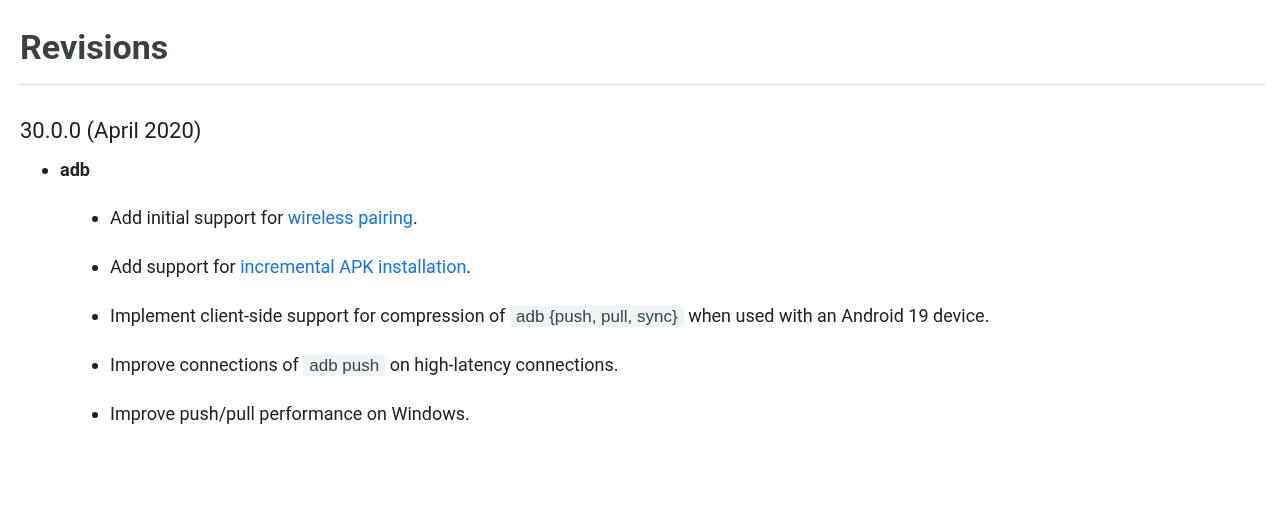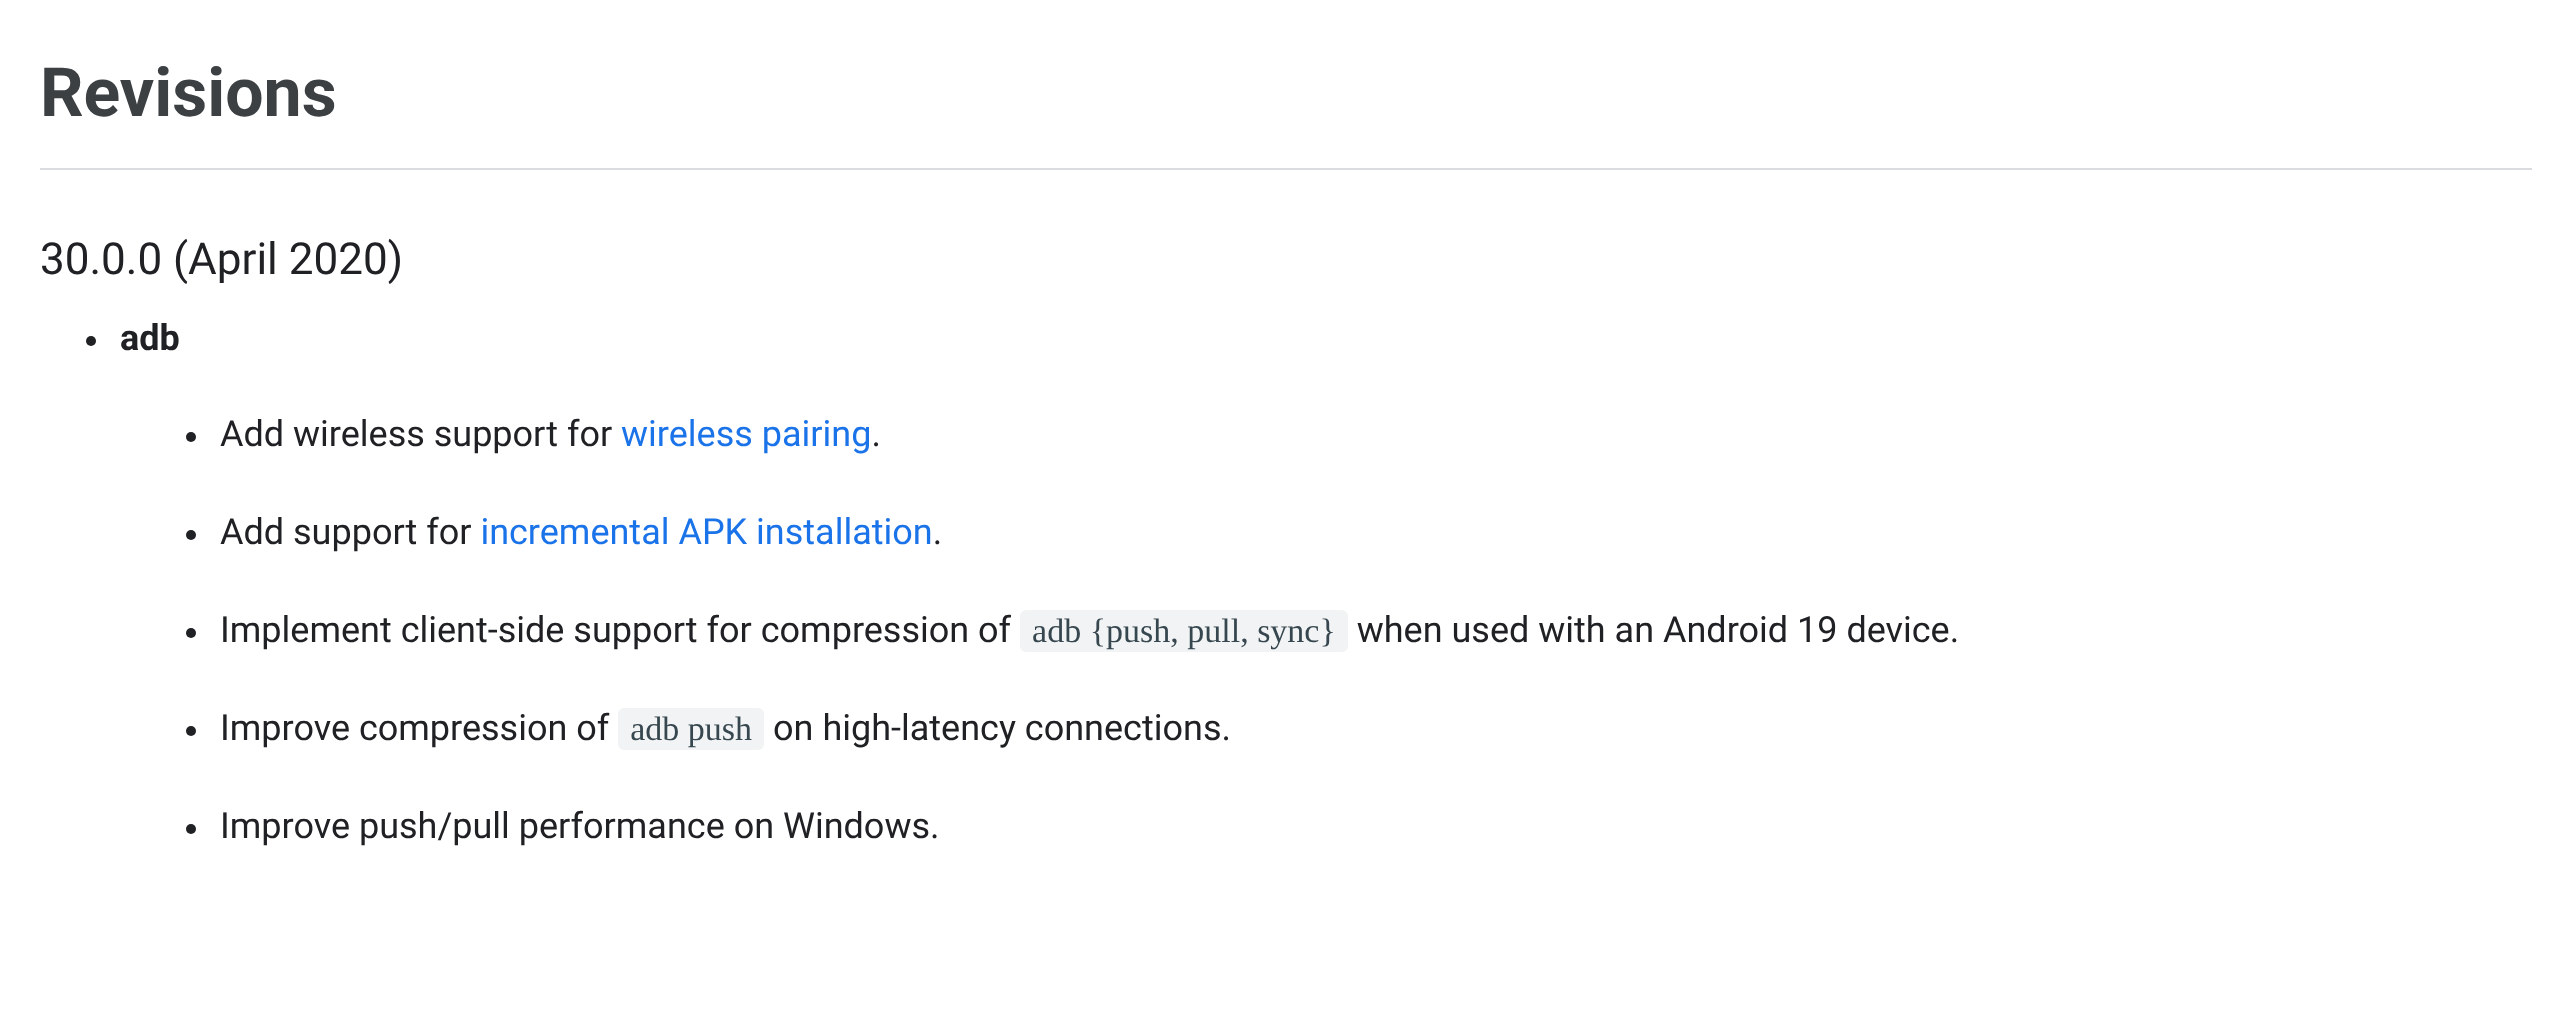--- a/index.html
+++ b/index.html
@@ -50,50 +50,50 @@
       font-weight: 400;
     }
     .bold {
       font-weight: 700;
     }
     a {
       color: #1a73e8;
       text-decoration: none;
     }
     code {
-      font-family: Liberation Serif, serif;
+      font-family: Liberation Sans, sans-serif;
       background: #f1f3f4;
       color: #37474f;
       padding: 1px 6px;
       border-radius: 3px;
       font-size: 17px;
     }
   </style>
 </head>
 <body>
 
 <h2 class="section-title">Revisions</h2>
 <hr class="divider">
 
 <h3 class="version-heading">30.0.0 (April 2020)</h3>
 
 <ul>
   <li>
     <span class="bold">adb</span>
     <ul>
       <li>
-        <span>Add wireless support for </span><a href="#">wireless pairing</a><span>.</span>
+        <span>Add initial support for </span><a href="#">wireless pairing</a><span>.</span>
       </li>
       <li>
         <span>Add support for </span><a href="#">incremental APK installation</a><span>.</span>
       </li>
       <li>
         <span>Implement client-side support for compression of </span><code>adb {push, pull, sync}</code><span> when used with an Android 19 device.</span>
       </li>
       <li>
-        <span>Improve compression of </span><code>adb push</code><span> on high-latency connections.</span>
+        <span>Improve connections of </span><code>adb push</code><span> on high-latency connections.</span>
       </li>
       <li>
         <span>Improve push/pull performance on Windows.</span>
       </li>
     </ul>
   </li>
 </ul>
 
 </body></html>

